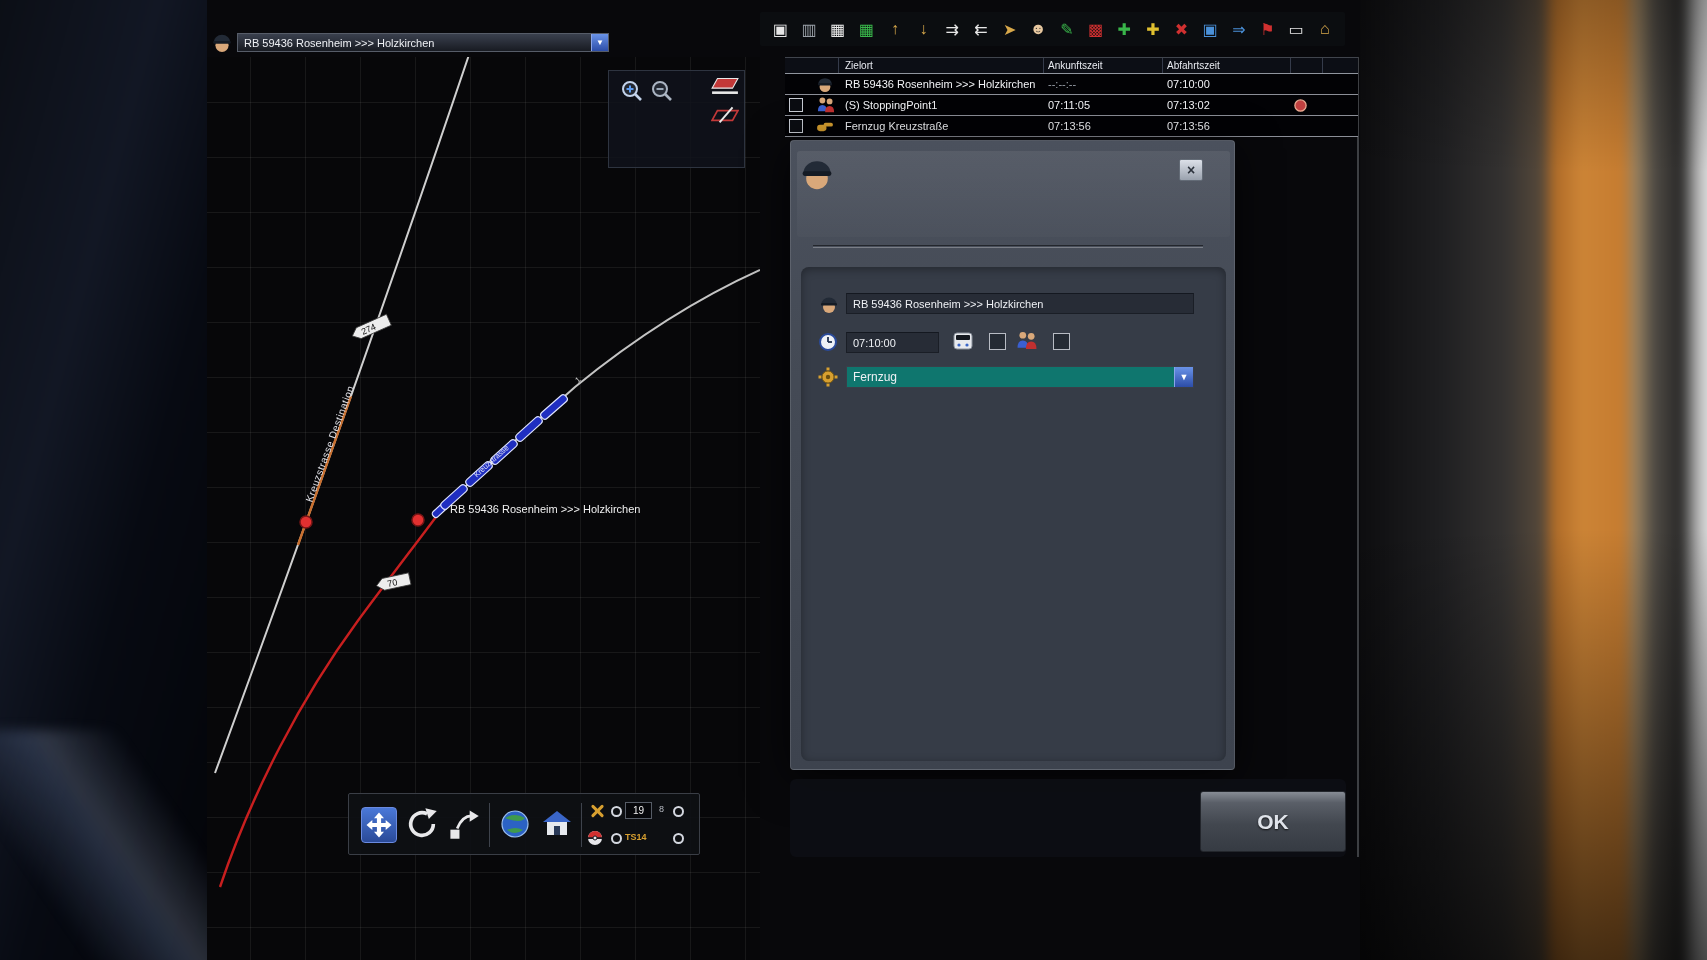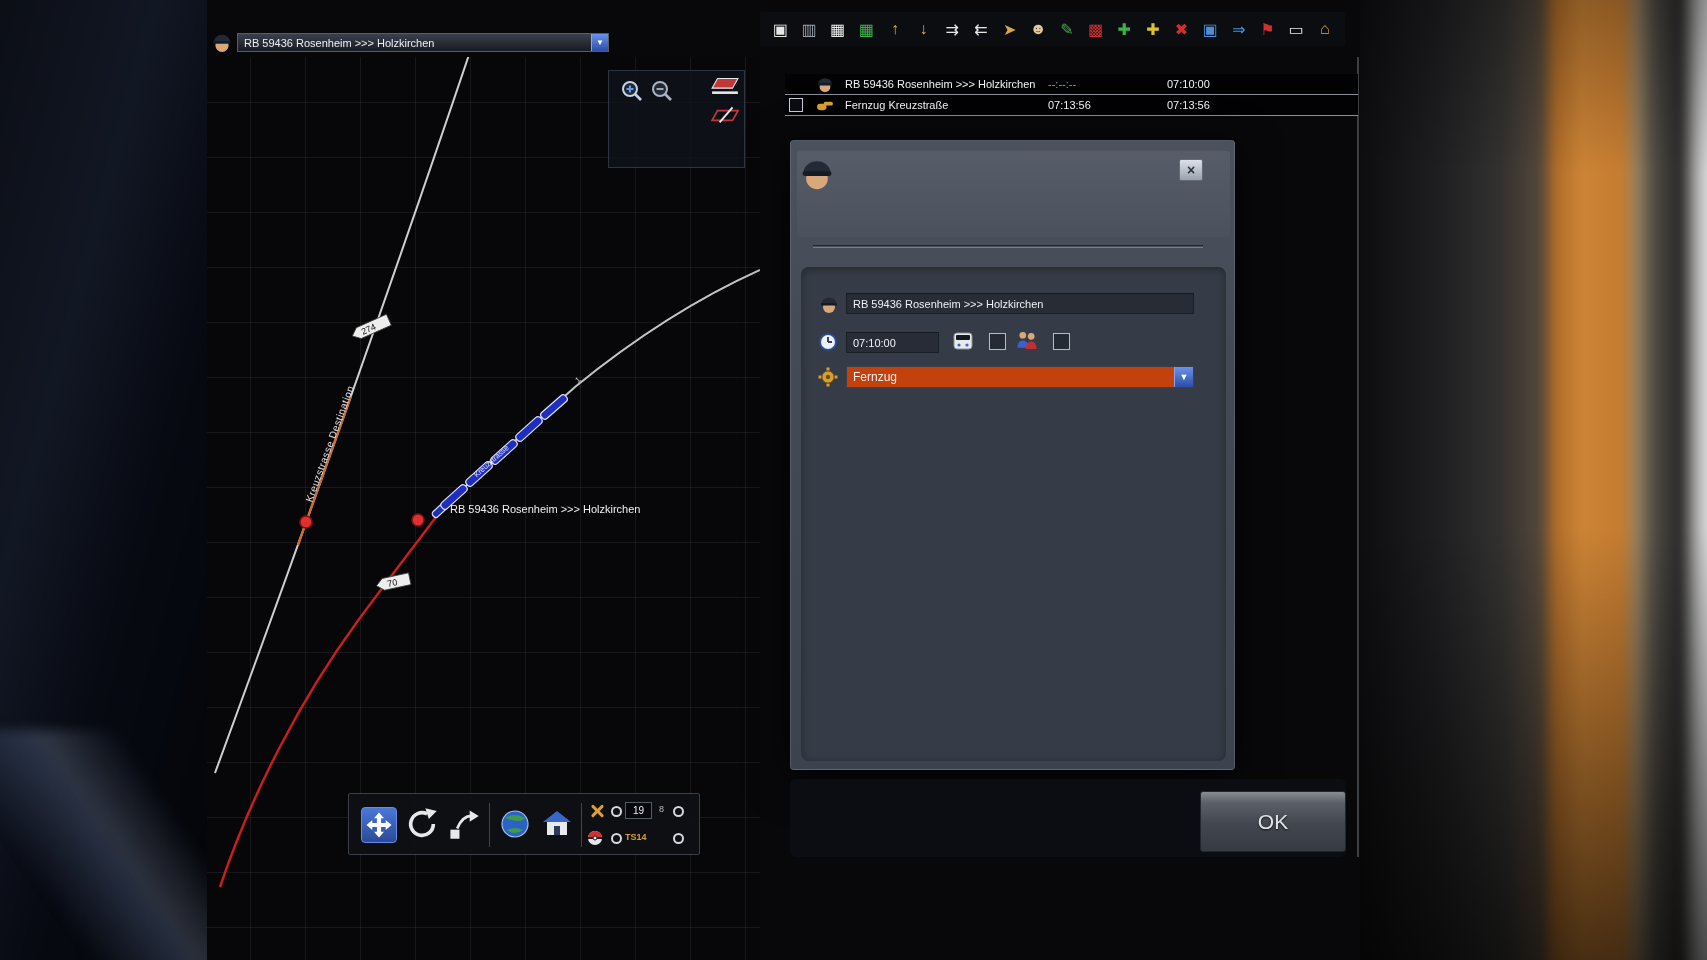--- a/index.html
+++ b/index.html
@@ -91,30 +91,30 @@
   #dlg-close { position:absolute; left:388px; top:18px; width:24px; height:22px; border-radius:2px;
     background:linear-gradient(180deg,#dce0e8,#9aa2ae); border:1px solid #636b76; color:#2c323c;
     font-size:14px; font-weight:bold; display:flex; align-items:center; justify-content:center; }
   .dlg-divider { position:absolute; left:22px; top:104px; width:390px; height:3px;
     border-top:1px solid rgba(0,0,0,0.5); border-bottom:1px solid rgba(255,255,255,0.28); }
   .dlg-inner { position:absolute; left:10px; top:126px; width:425px; height:494px; background:#363c47;
     border-radius:8px; box-shadow:inset 0 2px 10px rgba(0,0,0,0.35); }
   .field { position:absolute; background:#272c36; border:1px solid #1a1e26; border-top-color:#141820;
     color:#eef0f4; font-size:11px; padding:0 6px; font-family:"Liberation Sans", sans-serif; }
   .dcb { position:absolute; width:17px; height:17px; border:1px solid #b8bcc4; background:rgba(18,22,28,0.45); }
-  #svc-dd { position:absolute; left:45px; top:99px; width:348px; height:22px; background:#c2410c;
+  #svc-dd { position:absolute; left:45px; top:99px; width:348px; height:22px; background:#0f766e;
     border:1px solid #3a3f49; font-size:12px; }
   #svc-dd .arrow { width:19px; font-size:9px; }
 
   
   #bottom-bar { left:790px; top:779px; width:556px; height:78px; background:rgba(14,16,22,0.78); border-radius:6px; }
   #ok-btn { left:1200px; top:791px; width:146px; height:61px; border-radius:3px;
     background:linear-gradient(180deg,#878c95 0%,#5a5f68 18%,#42474f 55%,#363b43 100%);
     border:1px solid #23262c; color:#dfe3ea; font-size:21px; display:flex; align-items:center; justify-content:center;
-    text-shadow:0 1px 2px rgba(0,0,0,0.8); }
+    text-shadow:0 1px 2px rgba(0,0,0,0.8);font-weight:bold; }
 </style>
 </head>
 <body>
 
 <div id="screen">
 
   <div class="abs" id="scene-left">
     <div class="fill"></div>
       <div class="streak"></div>
   </div>
@@ -287,33 +287,62 @@
     <span class="tb-btn ic-green">✚</span>
     <span class="tb-btn ic-yellow">✚</span>
     <span class="tb-btn ic-red">✖</span>
     <span class="tb-btn ic-blue">▣</span>
     <span class="tb-btn ic-blue">⇒</span>
     <span class="tb-btn ic-red">⚑</span>
     <span class="tb-btn ic-white">▭</span>
     <span class="tb-btn ic-gold">⌂</span>
   </div>
 
+  <div id="tt-header">
+    <span class="sep" style="left:53px;"></span>
+      <span class="sep" style="left:258px;"></span>
+    <span class="sep" style="left:377px;"></span>
+      <span class="sep" style="left:505px;"></span>
+    <span class="sep" style="left:537px;"></span>
+    <span class="lbl" style="left:60px;">Zielort</span>
+    <span class="lbl" style="left:263px;">Ankunftszeit</span>
+    <span class="lbl" style="left:382px;">Abfahrtszeit</span>
+  </div>
 
   <div id="tt-rows">
     <div class="tt-row">
       <span class="ric">
         <svg viewBox="0 0 20 20" width="18" height="18">
           <circle cx="10" cy="13" r="6" fill="#d9a87a"></circle>
           <path d="M2.5 10 a7.5 6.5 0 0 1 15 0 z" fill="#222a36"></path>
           <rect x="2" y="9" width="16" height="2.6" rx="1.2" fill="#151b24"></rect>
         </svg>
       </span>
       <span class="ztxt">RB 59436 Rosenheim &gt;&gt;&gt; Holzkirchen</span>
       <span class="ank gray">--:--:--</span>
       <span class="abf">07:10:00</span>
+    </div>
+    <div class="tt-row">
+      <span class="cb"></span>
+      <span class="ric">
+        <svg viewBox="0 0 22 20" width="20" height="18">
+          <circle cx="7" cy="5" r="3.2" fill="#d9a87a"></circle>
+          <path d="M2 17 q0 -7 5 -7 q5 0 5 7 z" fill="#3a5fd0"></path>
+          <circle cx="15" cy="6" r="3.2" fill="#d9a87a"></circle>
+          <path d="M10 18 q0 -7 5 -7 q5 0 5 7 z" fill="#c03030"></path>
+        </svg>
+      </span>
+      <span class="ztxt">(S) StoppingPoint1</span>
+      <span class="ank">07:11:05</span>
+      <span class="abf">07:13:02</span>
+      <span class="endic">
+        <svg viewBox="0 0 16 16" width="15" height="15">
+          <circle cx="8" cy="8" r="6" fill="#c04040" stroke="#e8a890" stroke-width="1.4"></circle>
+        </svg>
+      </span>
     </div>
     <div class="tt-row">
       <span class="cb"></span>
       <span class="ric" style="top:4px;">
         <svg viewBox="0 0 20 14" width="19" height="13">
           <rect x="1" y="5" width="10" height="7" rx="3" fill="#d8a030"></rect>
           <rect x="8" y="3" width="10" height="4" rx="2" fill="#d8a030"></rect>
         </svg>
       </span>
       <span class="ztxt">Fernzug Kreuzstraße</span>

